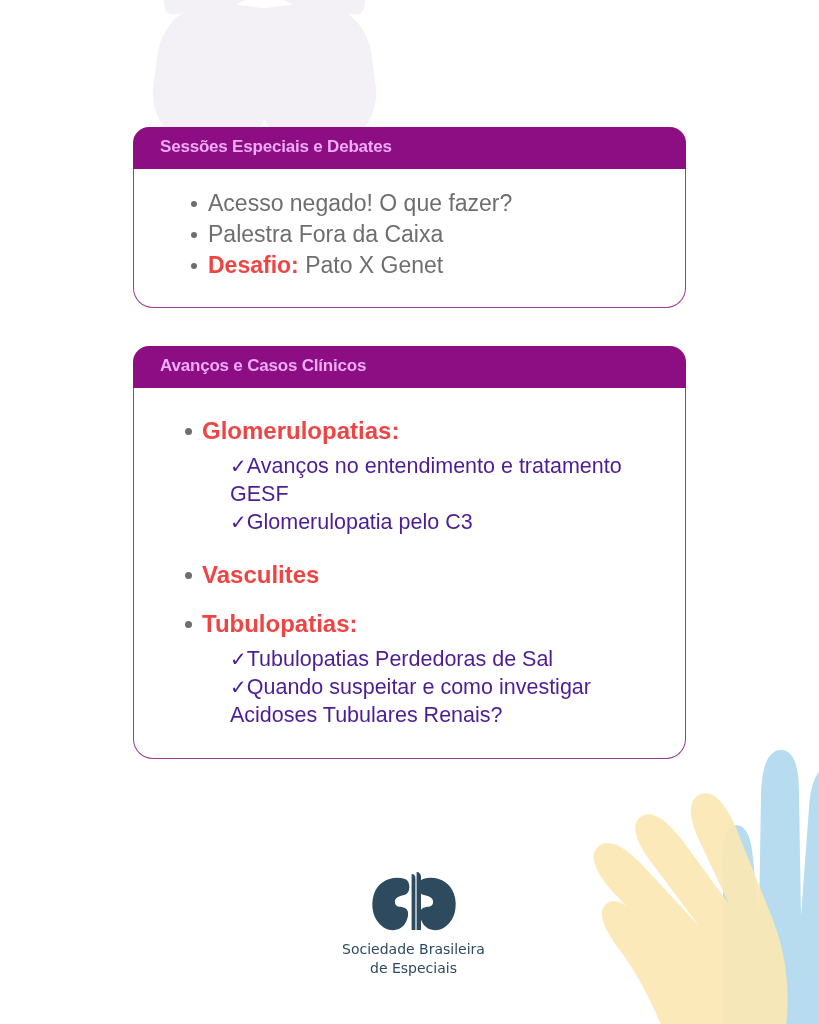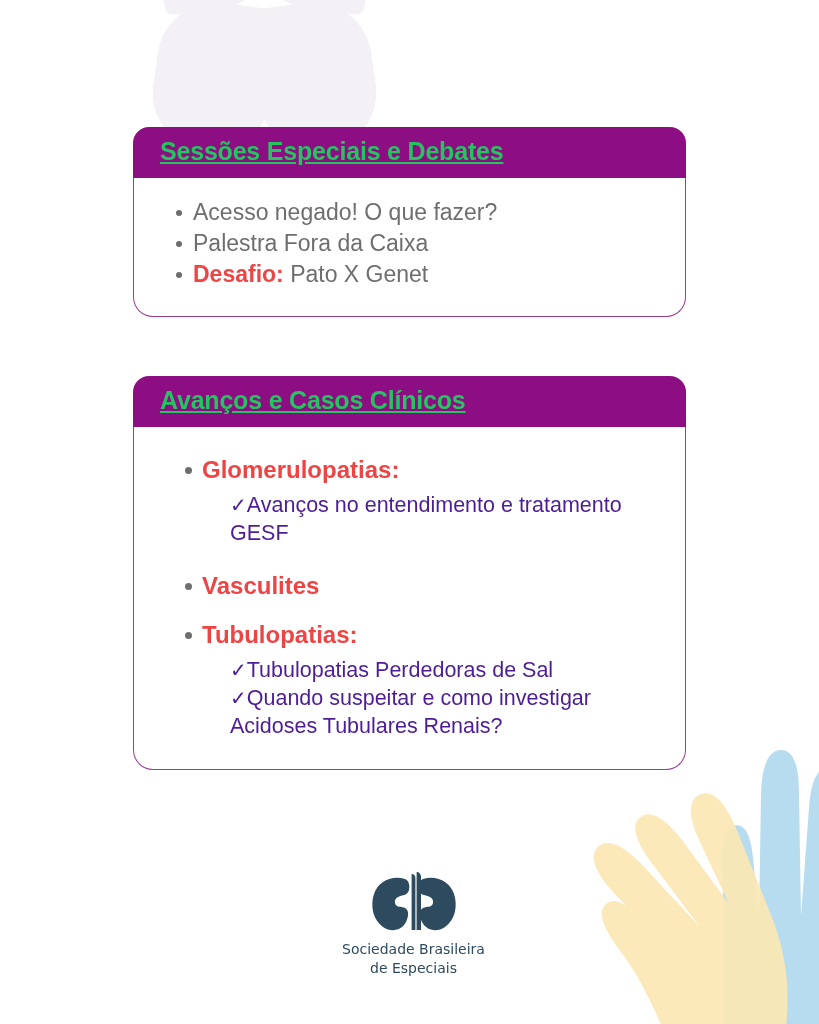--- a/index.html
+++ b/index.html
@@ -74,41 +74,40 @@
     box-sizing: border-box;
   }
   .card-header {
     background: #8C0E82;
     border-radius: 16px 16px 0 0;
     padding: 11px 0 12px 27px;
     position: relative;
     z-index: 2;
   }
   .card-title {
-    color: #22c55e;
-    font-size: 25px;
+    color: #f0abfc;
+    font-size: 17px;
     font-weight: bold;
     letter-spacing: -0.2px;
     line-height: 1.1;
-    text-decoration: underline;
   }
   .card-body {
     background: #ffffff;
     border: 1.6px solid #9B3C93;
     border-top: none;
     border-radius: 0 0 20px 20px;
     box-sizing: border-box;
   }
 
   
   #card-sessoes { top: 127px; }
-  #card-sessoes .card-body { padding: 19px 0 26px 0; }
-
-  
-  #card-avancos { top: 376px; }
+  #card-sessoes .card-body { padding: 19px 0 26px 15px; }
+
+  
+  #card-avancos { top: 346px; }
   #card-avancos .card-body { padding: 27px 0 28px 8px; }
 
   
   ul.bullets {
     list-style: none;
     margin: 0;
     padding: 0;
   }
   ul.bullets > li {
     position: relative;
@@ -242,20 +241,21 @@
   <div class="card-header">
     <div class="card-title">Avanços e Casos Clínicos</div>
   </div>
   <div class="card-body">
     <ul class="bullets">
 
       <li>
         <span class="li-strong">Glomerulopatias:</span>
         <ul class="sub-list">
           <li><span class="check">✓</span><span>Avanços no entendimento e tratamento GESF</span></li>
+          <li><span class="check">✓</span><span>Glomerulopatia pelo C3</span></li>
         </ul>
       </li>
 
       <div class="group-gap"></div>
 
       <li>
         <span class="li-strong">Vasculites</span>
       </li>
 
       <div class="group-gap-sm"></div>

